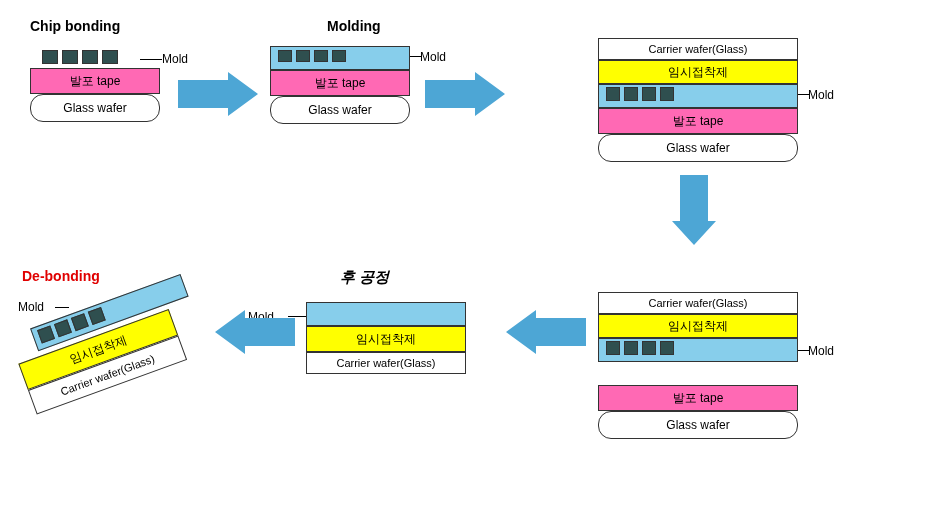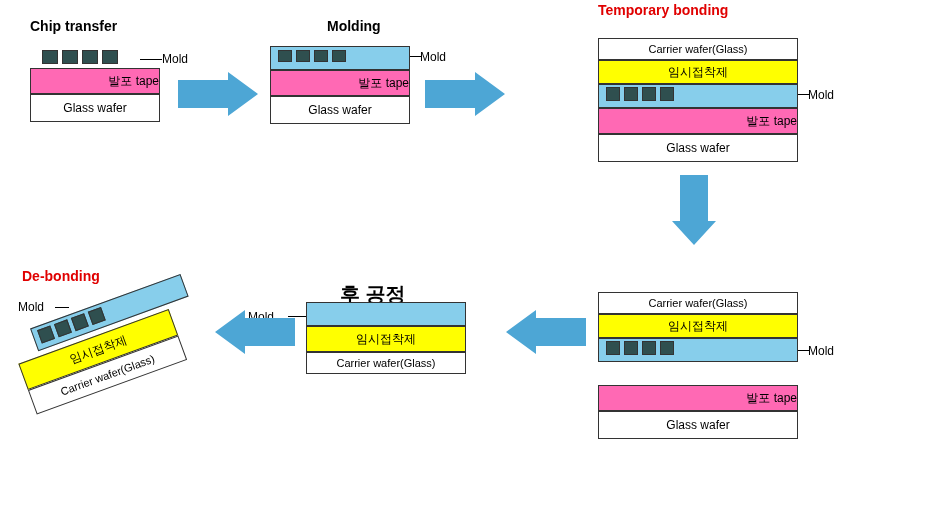--- a/index.html
+++ b/index.html
@@ -29,43 +29,43 @@
     .layer {
       display: flex;
       align-items: center;
       justify-content: center;
       font-size: 12px;
       font-weight: normal;
       border: 1px solid #333;
     }
 
     
-    .layer-glass { background: white; }
-    .layer-foam { background: #ff69b4; color: black; justify-content: flex-end; }
+    .layer-glass { background: white; border-radius: 13px; }
+    .layer-foam { background: #ff69b4; color: black; }
     .layer-mold { background: #87ceeb; color: black; }
     .layer-adhesive { background: #ffff00; color: black; }
     .layer-carrier { background: white; color: black; }
     .chip-sq {
       width: 16px;
       height: 14px;
       background: #2f4f4f;
       border: 1px solid #333;
     }
 
     
     svg.arrow-svg {
       position: absolute;
     }
   </style>
 </head>
 <body>
 
 <div class="diagram">
 
-  <span class="stage-title" style="left:30px; top:18px;">Chip transfer</span>
+  <span class="stage-title" style="left:30px; top:18px;">Chip bonding</span>
 
   <div style="position:absolute; left:42px; top:50px; display:flex; gap:4px;">
     <div class="chip-sq"></div>
     <div class="chip-sq"></div>
     <div class="chip-sq"></div>
     <div class="chip-sq"></div>
   </div>
 
   <span style="position:absolute; left:162px; top:52px; font-size:12px;">Mold</span>
   <div style="position:absolute; left:140px; top:59px; width:22px; border-top:1px solid black;"></div>
@@ -101,21 +101,20 @@
   </div>
 
   <div class="layer layer-glass" style="position:absolute; left:270px; top:96px; width:140px; height:28px;">
     <span>Glass wafer</span>
   </div>
 
   <svg class="arrow-svg" style="left:425px; top:72px;" width="80" height="44">
     <polygon points="0,8 50,8 50,0 80,22 50,44 50,36 0,36" fill="#4da6d5"></polygon>
   </svg>
 
-  <span class="stage-title" style="left:598px; top:2px; color:#e00000;">Temporary bonding</span>
 
   <div class="layer layer-carrier" style="position:absolute; left:598px; top:38px; width:200px; height:22px; border:1px solid #333;">
     <span style="font-size:11px;">Carrier wafer(Glass)</span>
   </div>
 
   <div class="layer layer-adhesive" style="position:absolute; left:598px; top:60px; width:200px; height:24px;">
     <span>임시접착제</span>
   </div>
 
   <div class="layer layer-mold" style="position:absolute; left:598px; top:84px; width:200px; height:24px;"></div>
@@ -167,21 +166,21 @@
   </div>
 
   <div class="layer layer-glass" style="position:absolute; left:598px; top:411px; width:200px; height:28px;">
     <span>Glass wafer</span>
   </div>
 
   <svg class="arrow-svg" style="left:456px; top:310px;" width="130" height="44">
     <polygon points="130,8 80,8 80,0 50,22 80,44 80,36 130,36" fill="#4da6d5"></polygon>
   </svg>
 
-  <span class="stage-title" style="left:340px; top:281px; font-size:20px;">후 공정</span>
+  <span class="stage-title" style="left:340px; top:268px; font-size:15px;font-style:italic;">후 공정</span>
 
   <span style="position:absolute; left:248px; top:310px; font-size:12px;">Mold</span>
   <div style="position:absolute; left:288px; top:316px; width:18px; border-top:1px solid black;"></div>
 
   <div class="layer layer-mold" style="position:absolute; left:306px; top:302px; width:160px; height:24px;"></div>
 
   <div class="layer layer-adhesive" style="position:absolute; left:306px; top:326px; width:160px; height:26px;">
     <span>임시접착제</span>
   </div>
 

